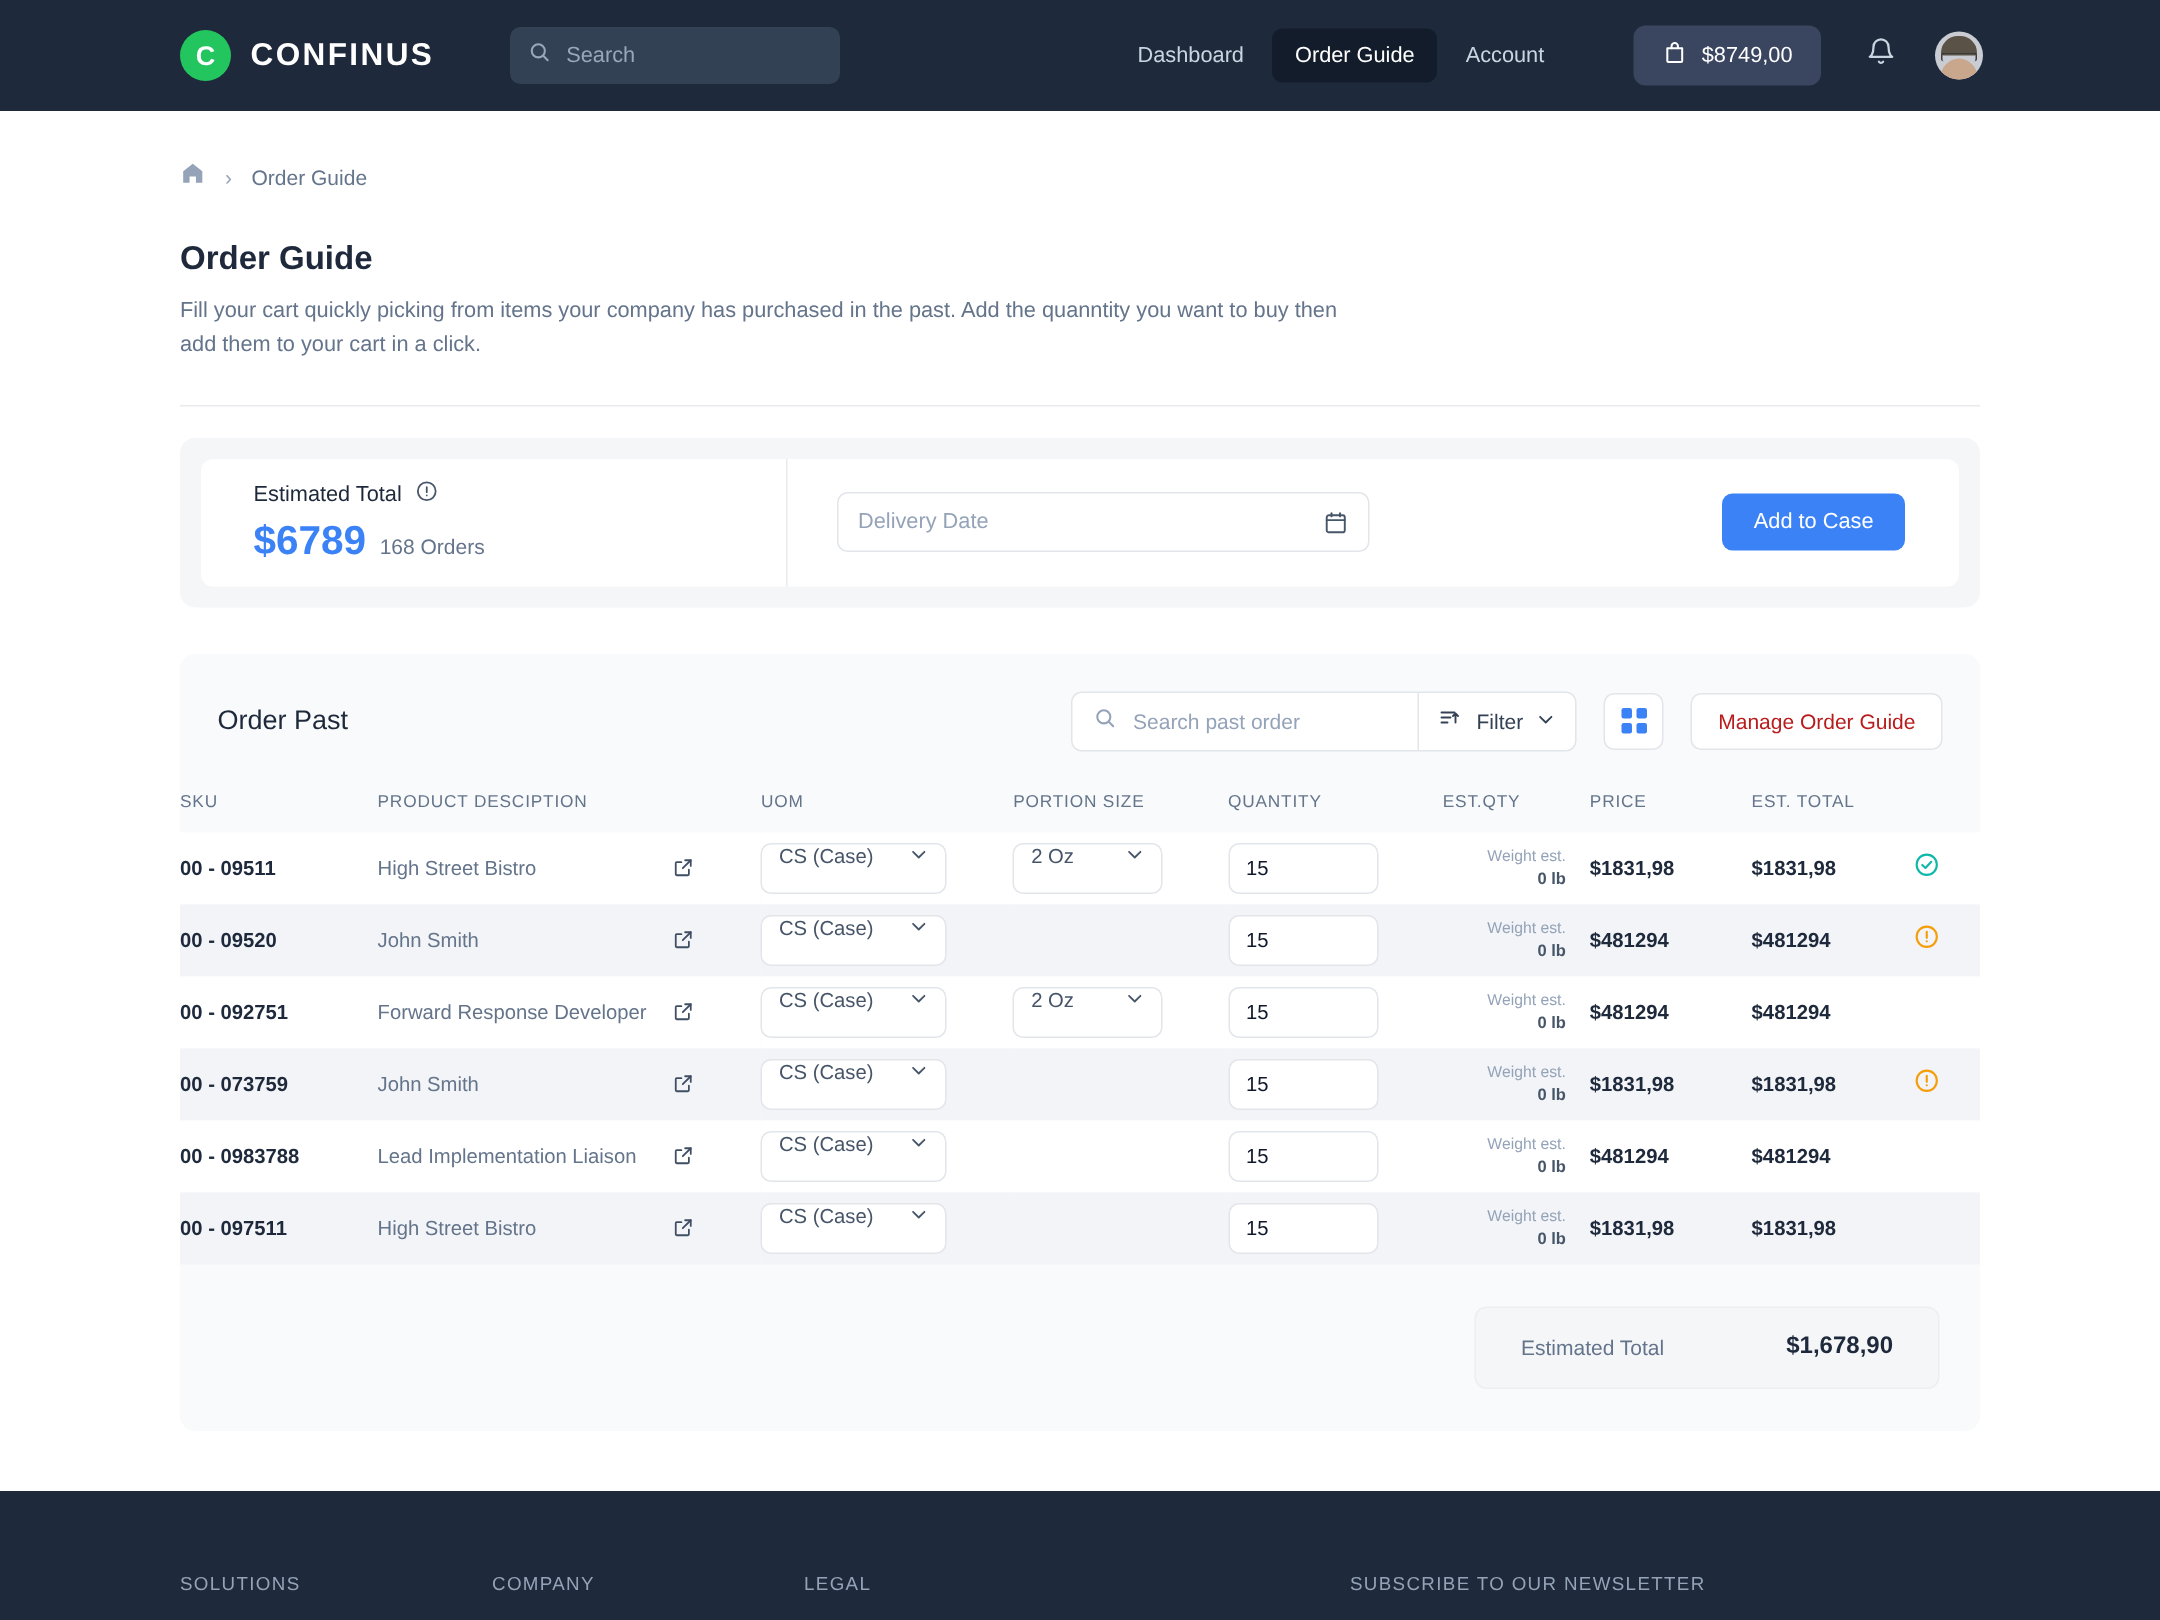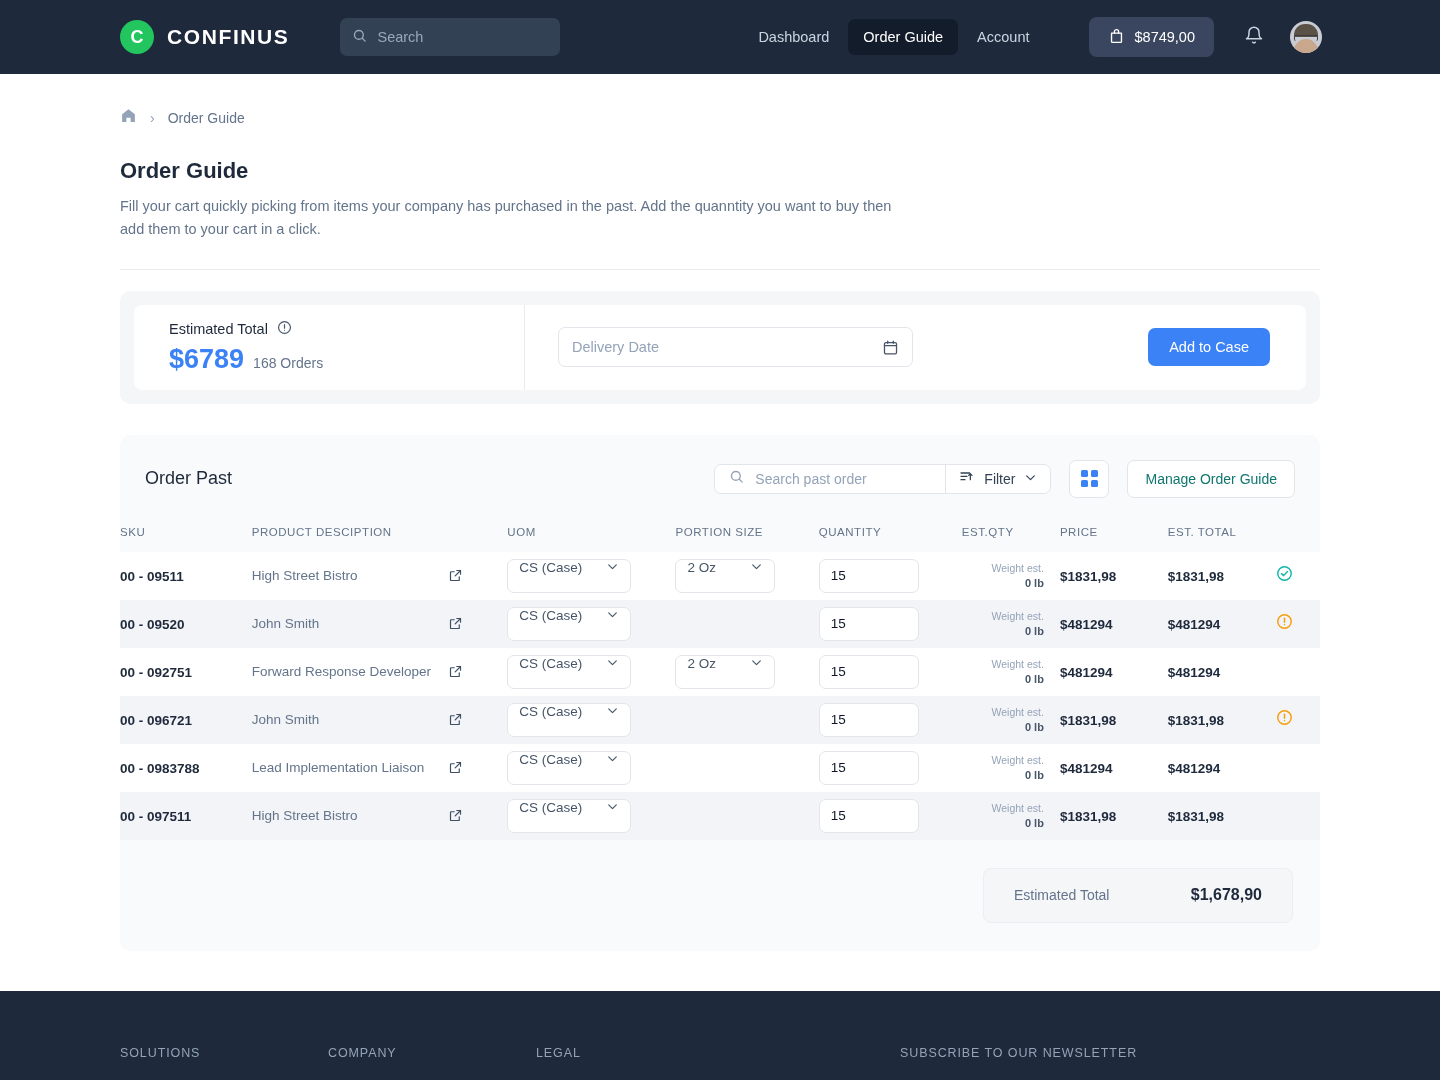--- a/index.html
+++ b/index.html
@@ -138,21 +138,21 @@
     border-radius: 10px;
     padding-bottom: 28px;
   }
   .tc-head {
     display: flex; align-items: center;
     padding: 25px 25px 0 25px;
   }
   .tc-title { font-size: 18px; color: #1e293b; font-weight: normal; }
   .tc-tools { margin-left: auto; display: flex; align-items: center; gap: 18px; }
   .search-filter {
-    display: flex; align-items: center; height: 30px;
+    display: flex; align-items: center; height: 40px;
     background: #fff; border: 1px solid #e2e5ea; border-radius: 7px;
     overflow: hidden;
   }
   .sf-search { display: flex; align-items: center; gap: 11px; padding: 0 14px; width: 230px; height: 100%;}
   .sf-search .ph { color: #94a3b8; font-size: 14px; }
   .sf-sep { width: 1px; height: 38px; background: #e2e5ea; }
   .sf-filter {
     display: flex; align-items: center; gap: 9px; padding: 0 13px;
     height: 100%; cursor: pointer; color: #334155; font-size: 14px;
   }
@@ -160,21 +160,21 @@
     width: 40px; height: 38px; background: #fff;
     border: 1px solid #e2e5ea; border-radius: 7px;
     display: flex; align-items: center; justify-content: center;
     cursor: pointer; gap: 3px;
   }
   .gb-grid { display: grid; grid-template-columns: 7px 7px; gap: 3px; }
   .gb-grid i { width: 7px; height: 7px; background: #3b82f6; border-radius: 1.5px; display: block; }
   .btn-outline {
     height: 38px; background: #fff; border: 1px solid #e2e5ea;
     border-radius: 7px; padding: 0 17px; font-size: 14px;
-    color: #0f766e; font-family: inherit; cursor: pointer;
+    color: #b91c1c; font-family: inherit; cursor: pointer;
   }
 
   
   table.grid { width: 100%; border-collapse: collapse; margin-top: 28px; }
   table.grid th {
     font-size: 11.5px; letter-spacing: 0.55px; color: #64748b;
     font-weight: normal; text-align: left; padding: 0 0 14px 0;
     white-space: nowrap;
   }
   table.grid td { padding: 0; height: 48px; vertical-align: middle; }
@@ -536,21 +536,21 @@
               <div class="eqty">
                 <div class="l1">Weight est.</div>
                 <div class="l2">0 lb</div>
               </div>
             </td>
             <td class="c-price"><span class="money">$481294</span></td>
             <td class="c-total"><span class="money">$481294</span></td>
             <td class="c-stat"></td>
           </tr>
           <tr class="row-alt">
-            <td class="c-sku"><span class="sku-text">00 - 096721</span></td>
+            <td class="c-sku"><span class="sku-text">00 - 073759</span></td>
             <td class="c-desc">
               <div class="desc-cell">
                 <span class="desc-text">John Smith</span>
                 <span class="ext-link">
                   <svg width="15" height="15" viewBox="0 0 24 24" fill="none" stroke="#3f4e63" stroke-width="1.9" stroke-linecap="round" stroke-linejoin="round">
                     <path d="M14 4h6v6"></path>
                     <path d="M20 4l-8.5 8.5"></path>
                     <path d="M18 14v5a1 1 0 0 1-1 1H5a1 1 0 0 1-1-1V7a1 1 0 0 1 1-1h5"></path>
                   </svg>
                 </span>

